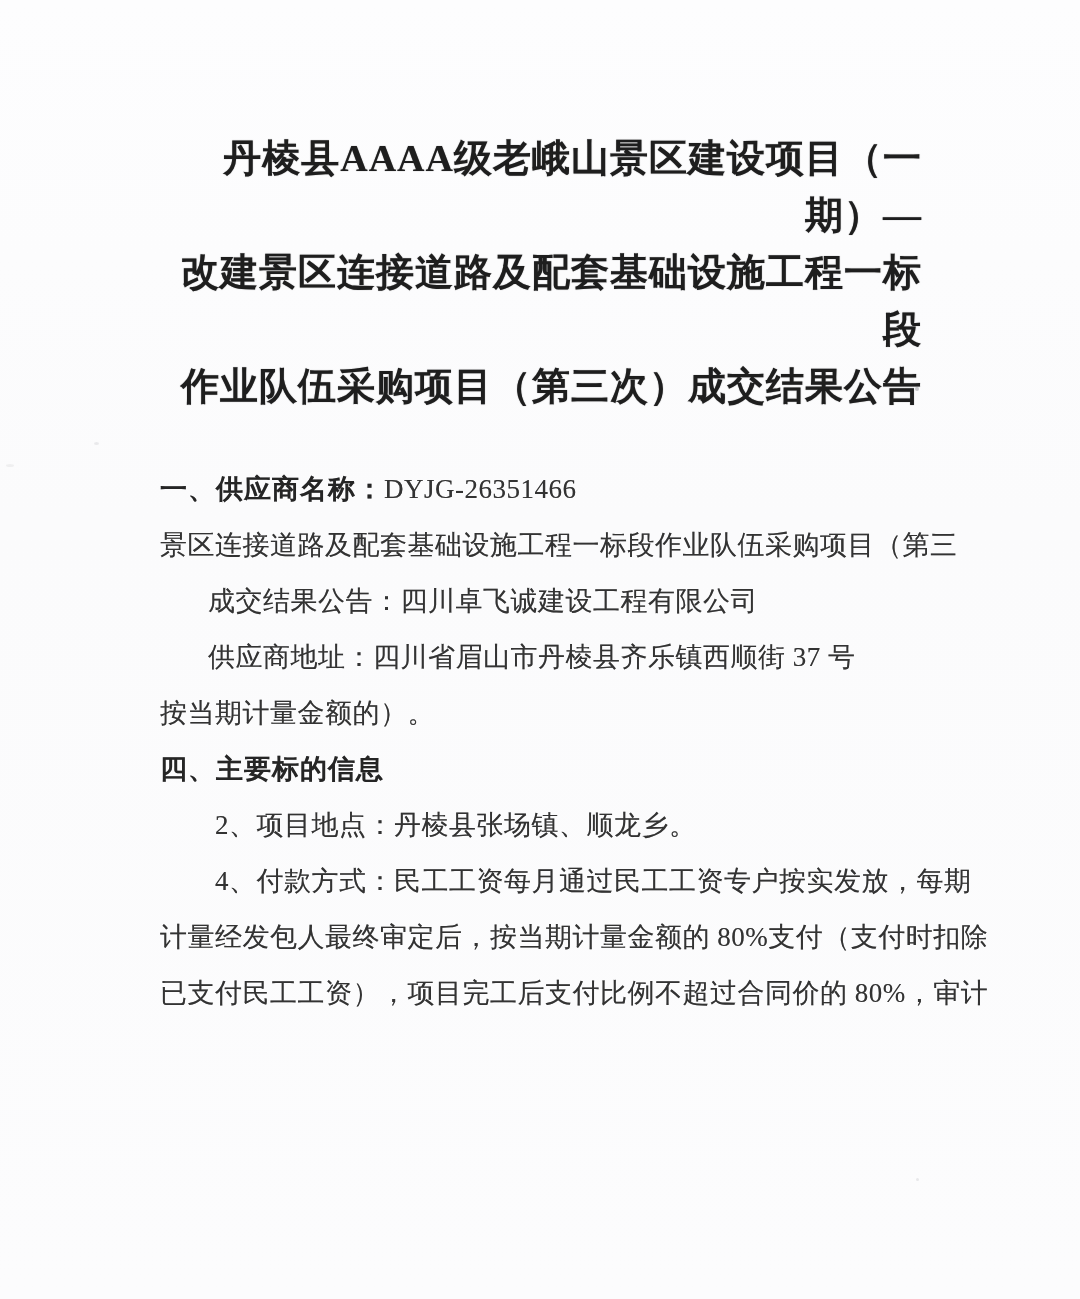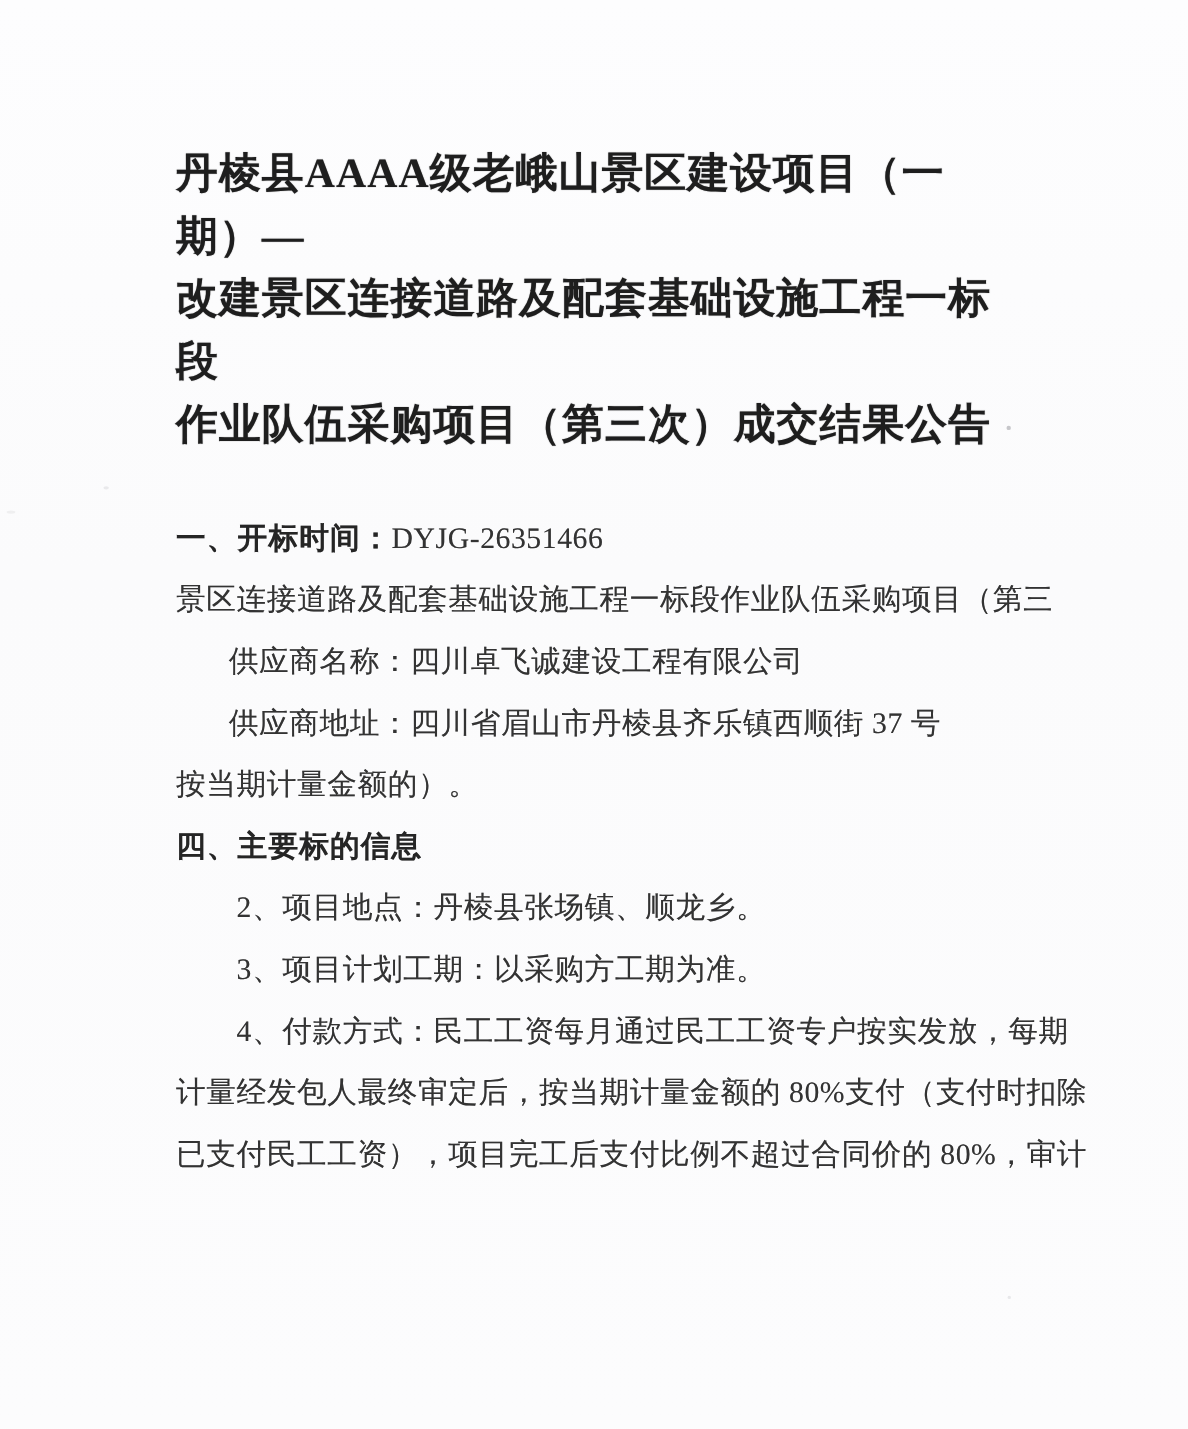--- a/index.html
+++ b/index.html
@@ -14,21 +14,21 @@
     overflow: hidden;
     font-family: "Liberation Serif", "DejaVu Serif", serif;
   }
   .content {
     position: relative;
     padding: 0 158px 0 160px;
   }
   
   .doc-title {
     padding-top: 130px;
-    text-align: left;
+    text-align: right;
     font-family: "Liberation Serif", "DejaVu Serif", serif;
     font-weight: 700;
     font-size: 38px;
     line-height: 57px;
     color: #1e1e1e;
     letter-spacing: 1px;
     text-shadow: 0 0 1px rgba(30,30,30,0.55);
   }
   .doc-body {
     margin-top: 46px;
@@ -76,40 +76,39 @@
 
     <div class="doc-title">
       <div>丹棱县AAAA级老峨山景区建设项目（一期）—</div>
       <div>改建景区连接道路及配套基础设施工程一标段</div>
       <div>作业队伍采购项目（第三次）成交结果公告</div>
     </div>
 
     <div class="doc-body">
 
       <div class="line">
-        <span class="hei">一、开标时间：</span><span>DYJG-26351466</span>
+        <span class="hei">一、供应商名称：</span><span>DYJG-26351466</span>
       </div>
 
 
       <div class="line">景区连接道路及配套基础设施工程一标段作业队伍采购项目（第三</div>
 
 
-      <div class="line indent-2">供应商名称：四川卓飞诚建设工程有限公司</div>
+      <div class="line indent-2">成交结果公告：四川卓飞诚建设工程有限公司</div>
 
       <div class="line indent-2">供应商地址：四川省眉山市丹棱县齐乐镇西顺街 37 号</div>
 
 
       <div class="line">按当期计量金额的）。</div>
 
       <div class="line hei">四、主要标的信息</div>
 
 
       <div class="line indent-num">2、项目地点：丹棱县张场镇、顺龙乡。</div>
 
-      <div class="line indent-num">3、项目计划工期：以采购方工期为准。</div>
 
       <div class="line indent-num">4、付款方式：民工工资每月通过民工工资专户按实发放，每期</div>
 
       <div class="line">计量经发包人最终审定后，按当期计量金额的 80%支付（支付时扣除</div>
 
       <div class="line">已支付民工工资），项目完工后支付比例不超过合同价的 80%，审计</div>
 
     </div>
   </div>
 </div>

